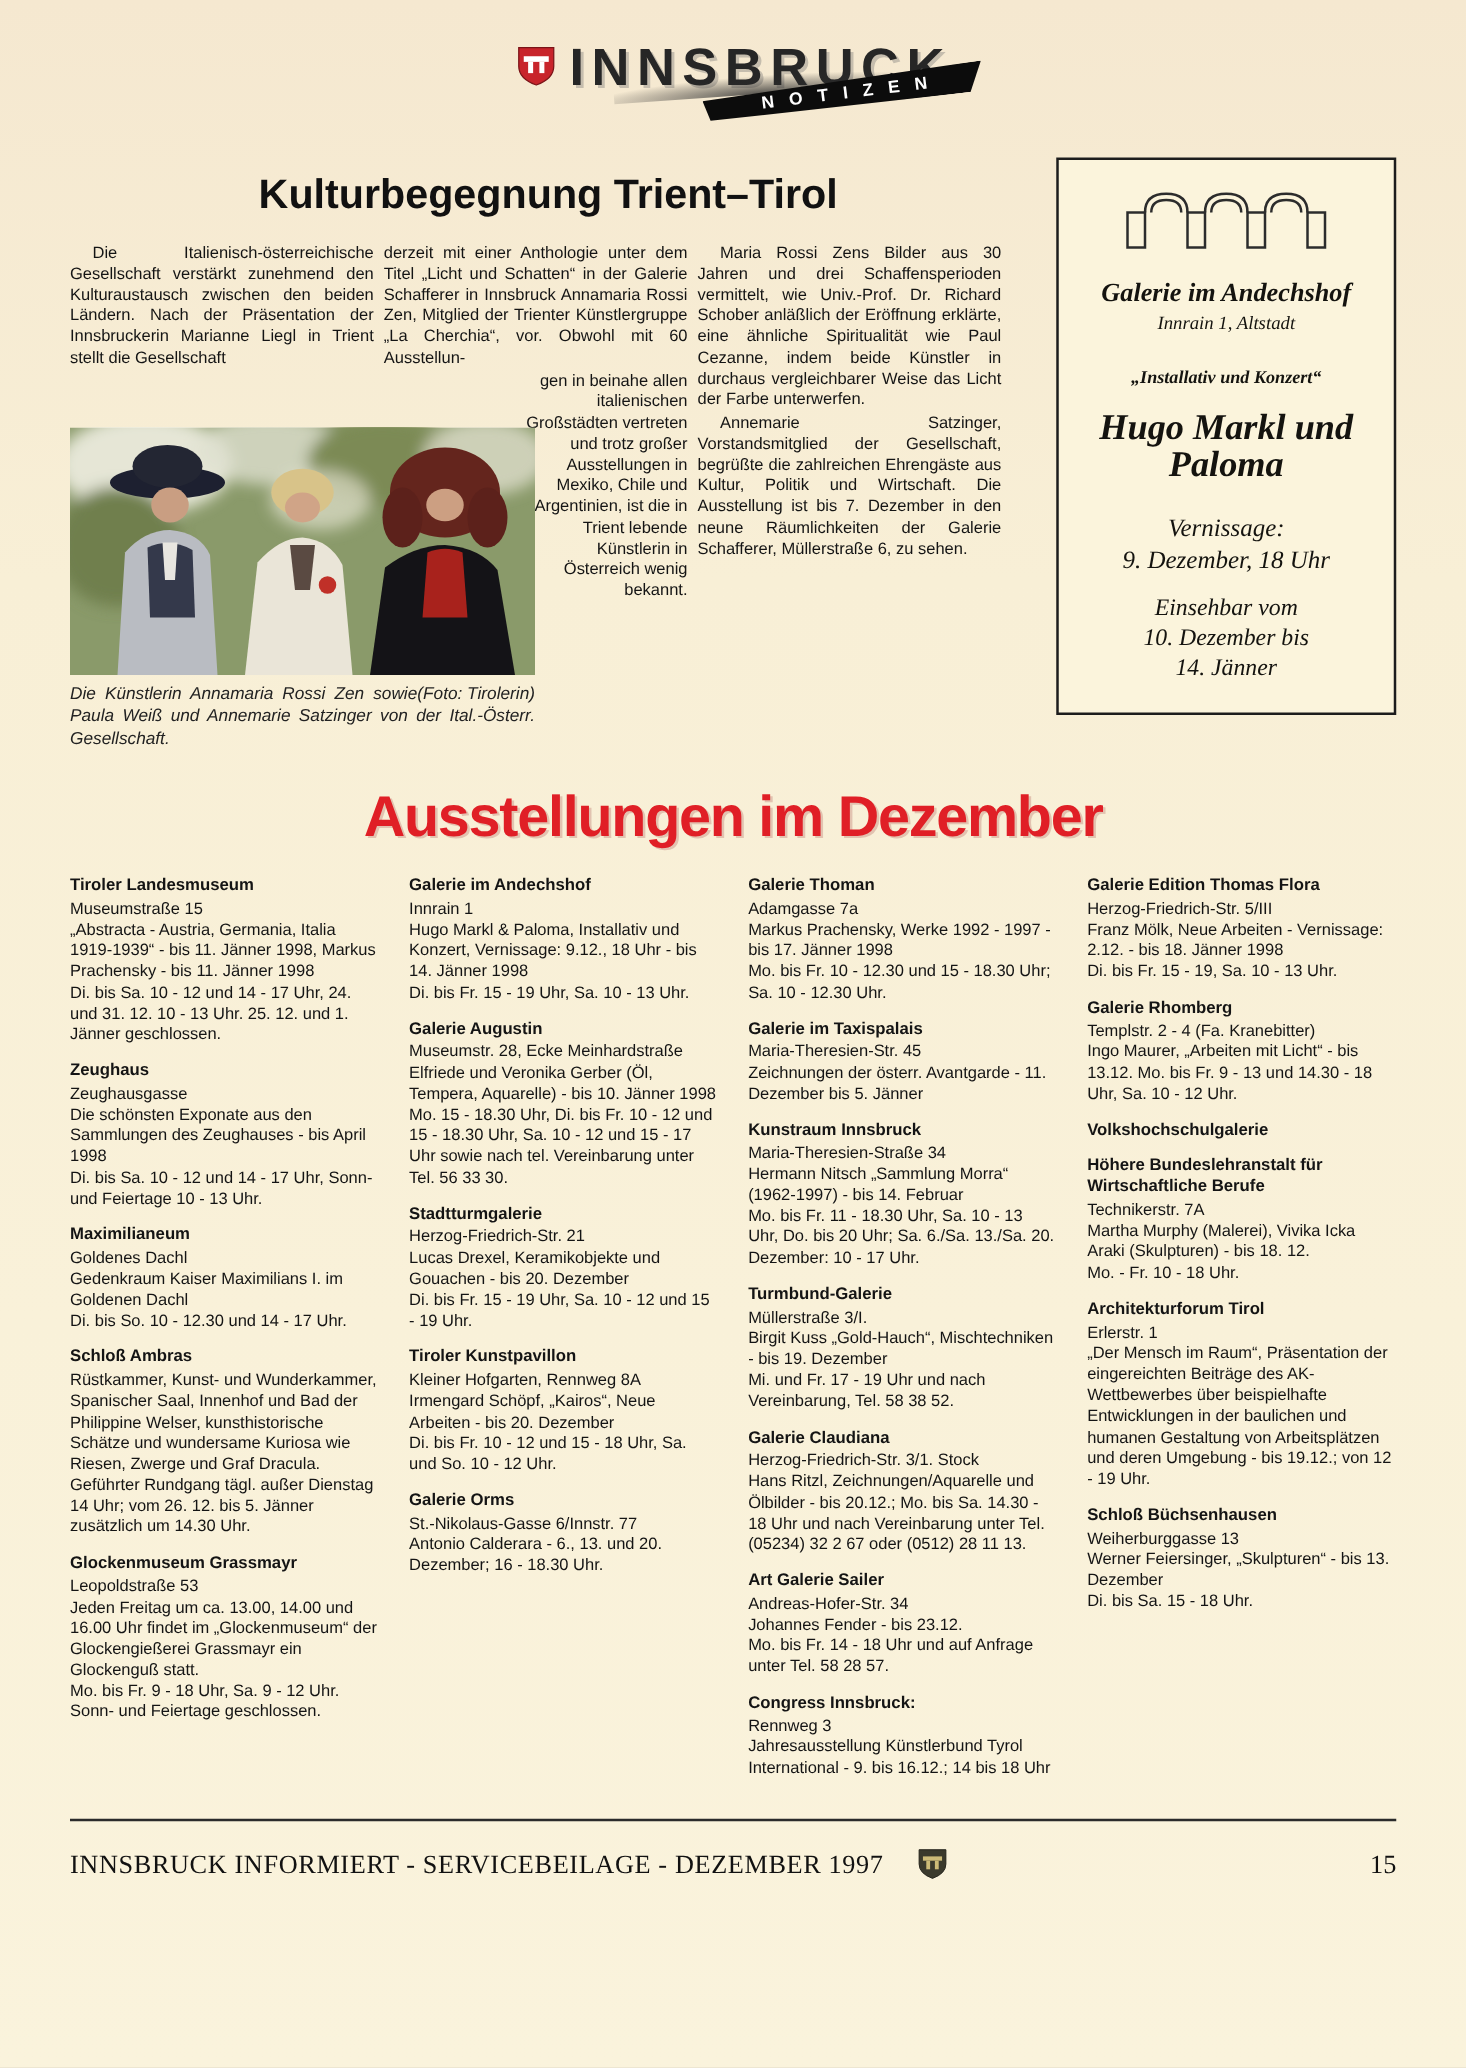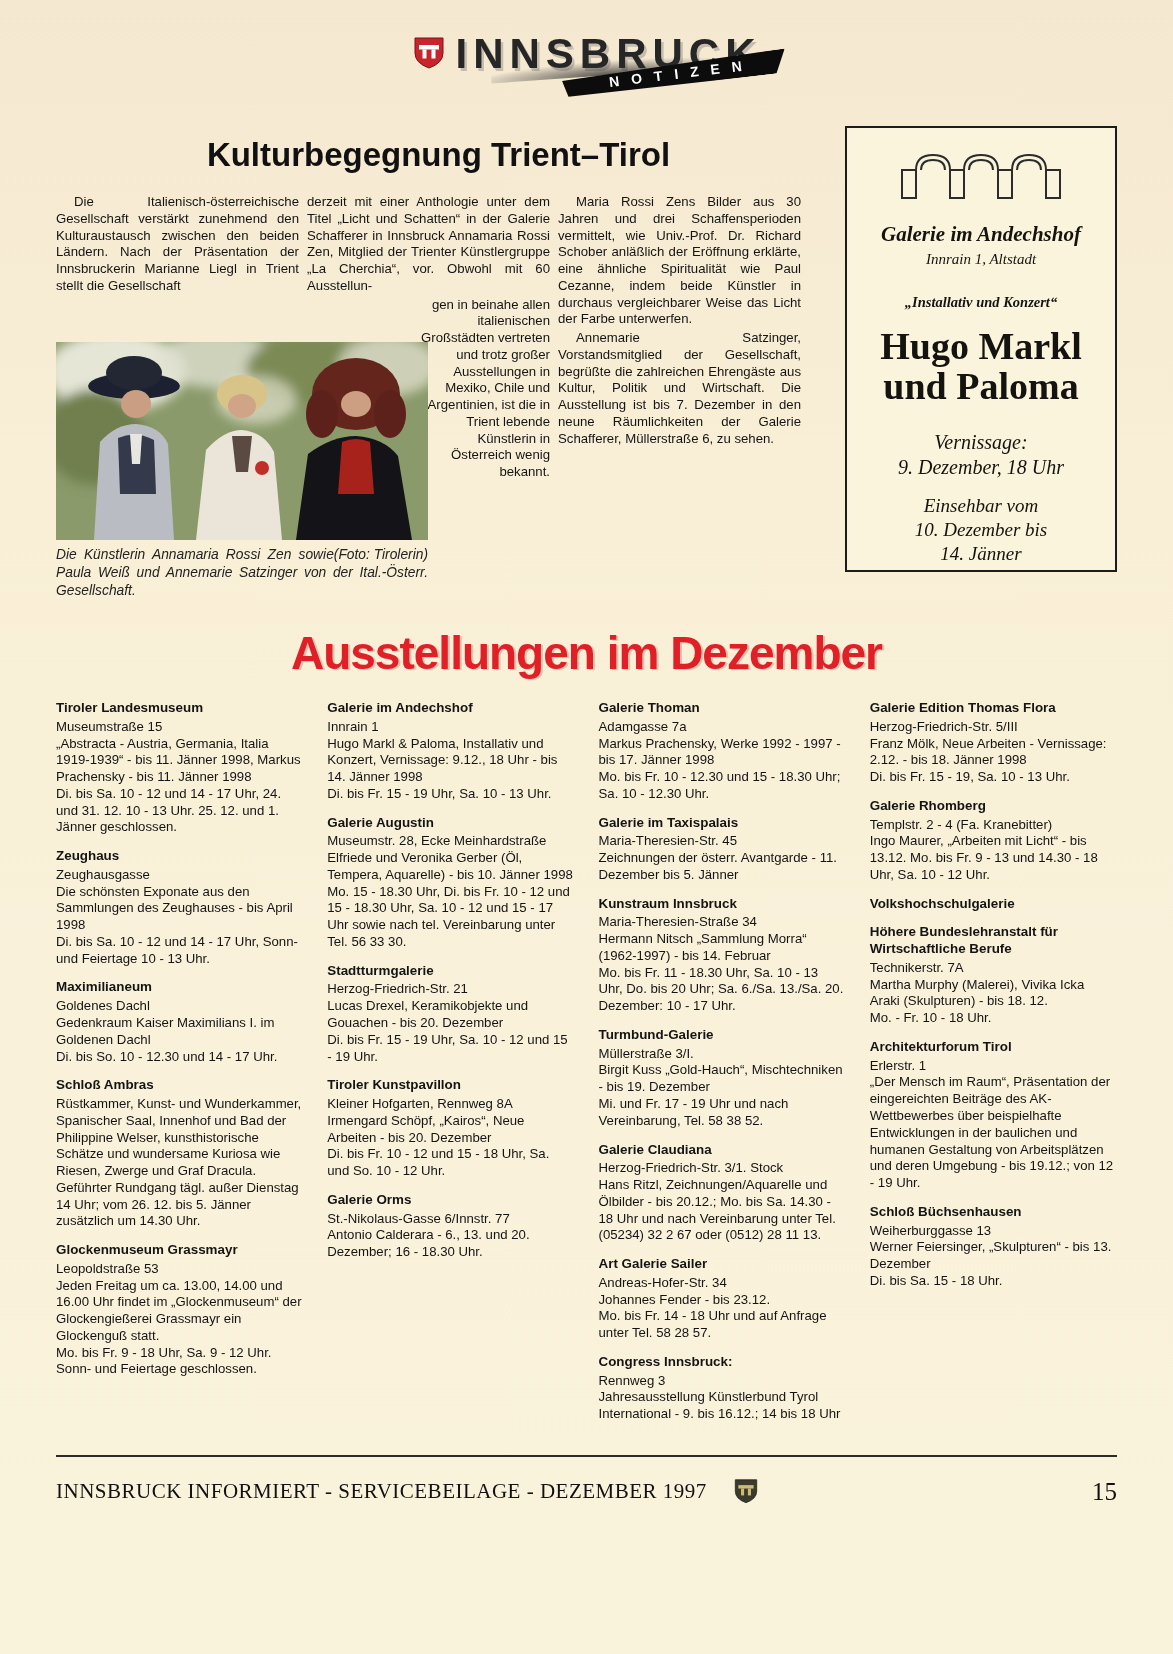--- a/index.html
+++ b/index.html
@@ -37,40 +37,40 @@
   .credit{float:right;}
 
   
   .side-box{width:272px;min-width:272px;height:446px;box-sizing:border-box;border:2px solid #1c1c1c;
             background:#fbf4dc;padding:18px 12px;text-align:center;
             font-family:"Liberation Serif",serif;color:#14130f;}
   .arches{margin:4px auto 14px;display:block;}
   .g-name{font-size:21px;font-weight:bold;font-style:italic;margin-top:14px;}
   .g-addr{font-size:15px;font-style:italic;margin-top:4px;}
   .g-sub{font-size:14.5px;font-weight:bold;font-style:italic;margin-top:26px;}
-  .g-artists{font-size:38px;font-weight:bold;line-height:1.04;margin-top:16px;}
+  .g-artists{font-size:29px;font-weight:bold;font-style:italic;line-height:1.04;margin-top:16px;}
   .g-vern{font-size:20px;font-style:italic;margin-top:24px;white-space:pre-line;line-height:1.25;}
   .g-view{font-size:19px;font-style:italic;margin-top:14px;white-space:pre-line;line-height:1.25;}
 
   
   .listings-title{color:#e01f26;font-size:46px;font-weight:bold;text-align:center;
                   margin:30px 0 20px;letter-spacing:-1px;
                   text-shadow:2px 1px 0 rgba(160,60,60,.25);}
   .listings{display:flex;gap:24px;}
   .lcol{flex:1;min-width:0;}
   .entry{margin-bottom:12px;}
   .entry-title{font-weight:bold;font-size:13.4px;line-height:1.25;margin-bottom:2px;}
   .entry-body{font-size:13.2px;line-height:1.27;white-space:pre-line;}
 
   
   .footer{margin-top:20px;border-top:2px solid #2a2a2a;padding:20px 0 18px;
           display:flex;align-items:center;font-family:"Liberation Serif",serif;font-size:21px;color:#111;}
   .footer-text{letter-spacing:.5px;}
   .footer-shield{margin-left:26px;}
-  .footer-page{margin-left:auto;font-size:25px;}
+  .footer-page{margin-left:auto;font-size:21px;}
 </style>
 </head>
 <body>
 
 <div class="page">
 
   <div class="masthead">
     <div class="logo-row">
       <svg width="34" height="36" viewBox="0 0 34 36">
         <path d="M3 2 H31 V17 Q31 27 17 32 Q3 27 3 17 Z" fill="#c8242b" stroke="#7a1418" stroke-width="1"></path>

